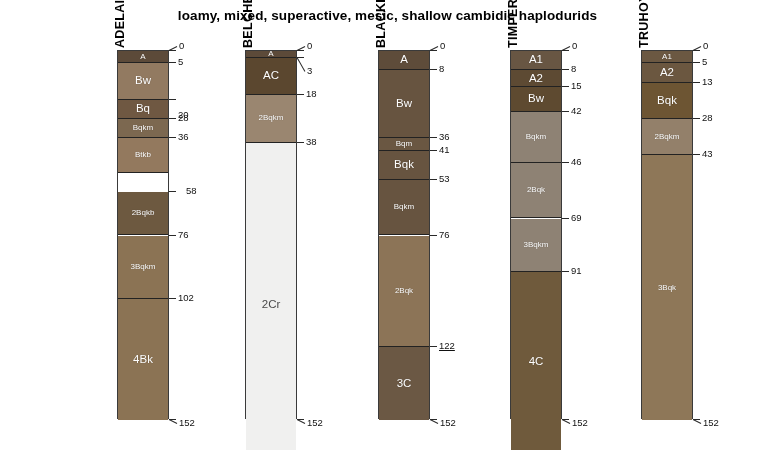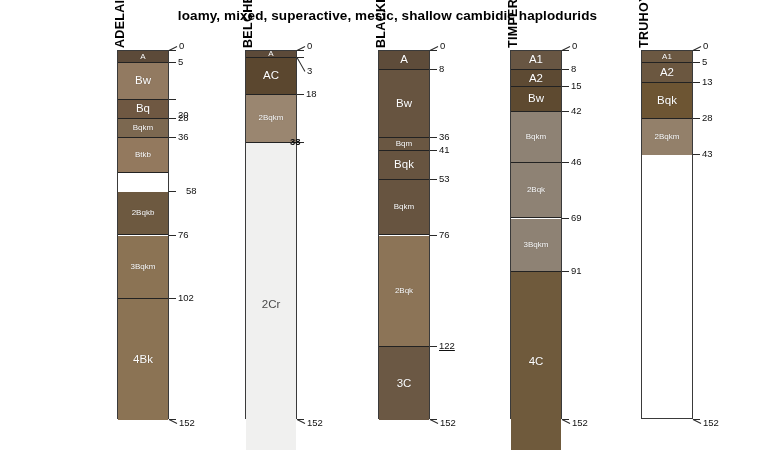--- a/index.html
+++ b/index.html
@@ -135,21 +135,21 @@
     </div>
     <div class="tick" style="left: 297px; width: 7px; top: 50px;"></div>
     <div class="depthlabel" style="left: 307px; top: 41px;">0</div>
     <div class="tickdiag" style="left: 297px; top: 50px; width: 8.94427px; transform: rotate(-26.5651deg);"></div>
     <div class="tick" style="left: 297px; width: 7px; top: 57.2829px;"></div>
     <div class="depthlabel" style="left: 307px; top: 66.2829px;">3</div>
     <div class="tickdiag" style="left: 297px; top: 57.2829px; width: 16.1245px; transform: rotate(60.2551deg);"></div>
     <div class="tick" style="left: 297px; width: 7px; top: 93.6974px;"></div>
     <div class="depthlabel" style="left: 306px; top: 88.6974px;">18</div>
     <div class="tick" style="left: 297px; width: 7px; top: 142.25px;"></div>
-    <div class="depthlabel" style="left: 290px; top: 137.25px; font-weight: bold;">38</div>
+    <div class="depthlabel" style="left: 306px; top: 137.25px;">38</div>
     <div class="tick" style="left: 297px; width: 7px; top: 419px;"></div>
     <div class="depthlabel" style="left: 307px; top: 418px;">152</div>
     <div class="tickdiag" style="left: 297px; top: 419px; width: 8.94427px; transform: rotate(26.5651deg);"></div>
     <div class="sitename" style="left: 374px; top: 48px;">BLACKHAWK</div>
     <div class="column" style="left: 378px; top: 50px; height: 369px;">
       <div class="horizon" style="top: 0px; height: 19.4211px; background: rgb(94, 76, 58);">
         <span class="hlabel big">A</span>
       </div>
       <div class="horizon" style="top: 19.4211px; height: 67.9737px; background: rgb(103, 84, 64);">
         <span class="hlabel big">Bw</span>
@@ -237,20 +237,23 @@
       </div>
       <div class="horizon" style="top: 12.1382px; height: 19.4211px; background: rgb(107, 87, 64);">
         <span class="hlabel big">A2</span>
       </div>
       <div class="horizon" style="top: 31.5592px; height: 36.4145px; background: rgb(109, 85, 51);">
         <span class="hlabel big">Bqk</span>
       </div>
       <div class="horizon" style="top: 67.9737px; height: 36.4145px; background: rgb(147, 128, 106);">
         <span class="hlabel small">2Bqkm</span>
       </div>
+      <div class="horizon" style="top: 104.388px; height: 264.612px; background: rgb(142, 119, 88); border-bottom: none;">
+        <span class="hlabel small">3Bqk</span>
+      </div>
     </div>
     <div class="tick" style="left: 693px; width: 7px; top: 50px;"></div>
     <div class="depthlabel" style="left: 703px; top: 41px;">0</div>
     <div class="tickdiag" style="left: 693px; top: 50px; width: 8.94427px; transform: rotate(-26.5651deg);"></div>
     <div class="tick" style="left: 693px; width: 7px; top: 62.1382px;"></div>
     <div class="depthlabel" style="left: 702px; top: 57.1382px;">5</div>
     <div class="tick" style="left: 693px; width: 7px; top: 81.5592px;"></div>
     <div class="depthlabel" style="left: 702px; top: 76.5592px;">13</div>
     <div class="tick" style="left: 693px; width: 7px; top: 117.974px;"></div>
     <div class="depthlabel" style="left: 702px; top: 112.974px;">28</div>

